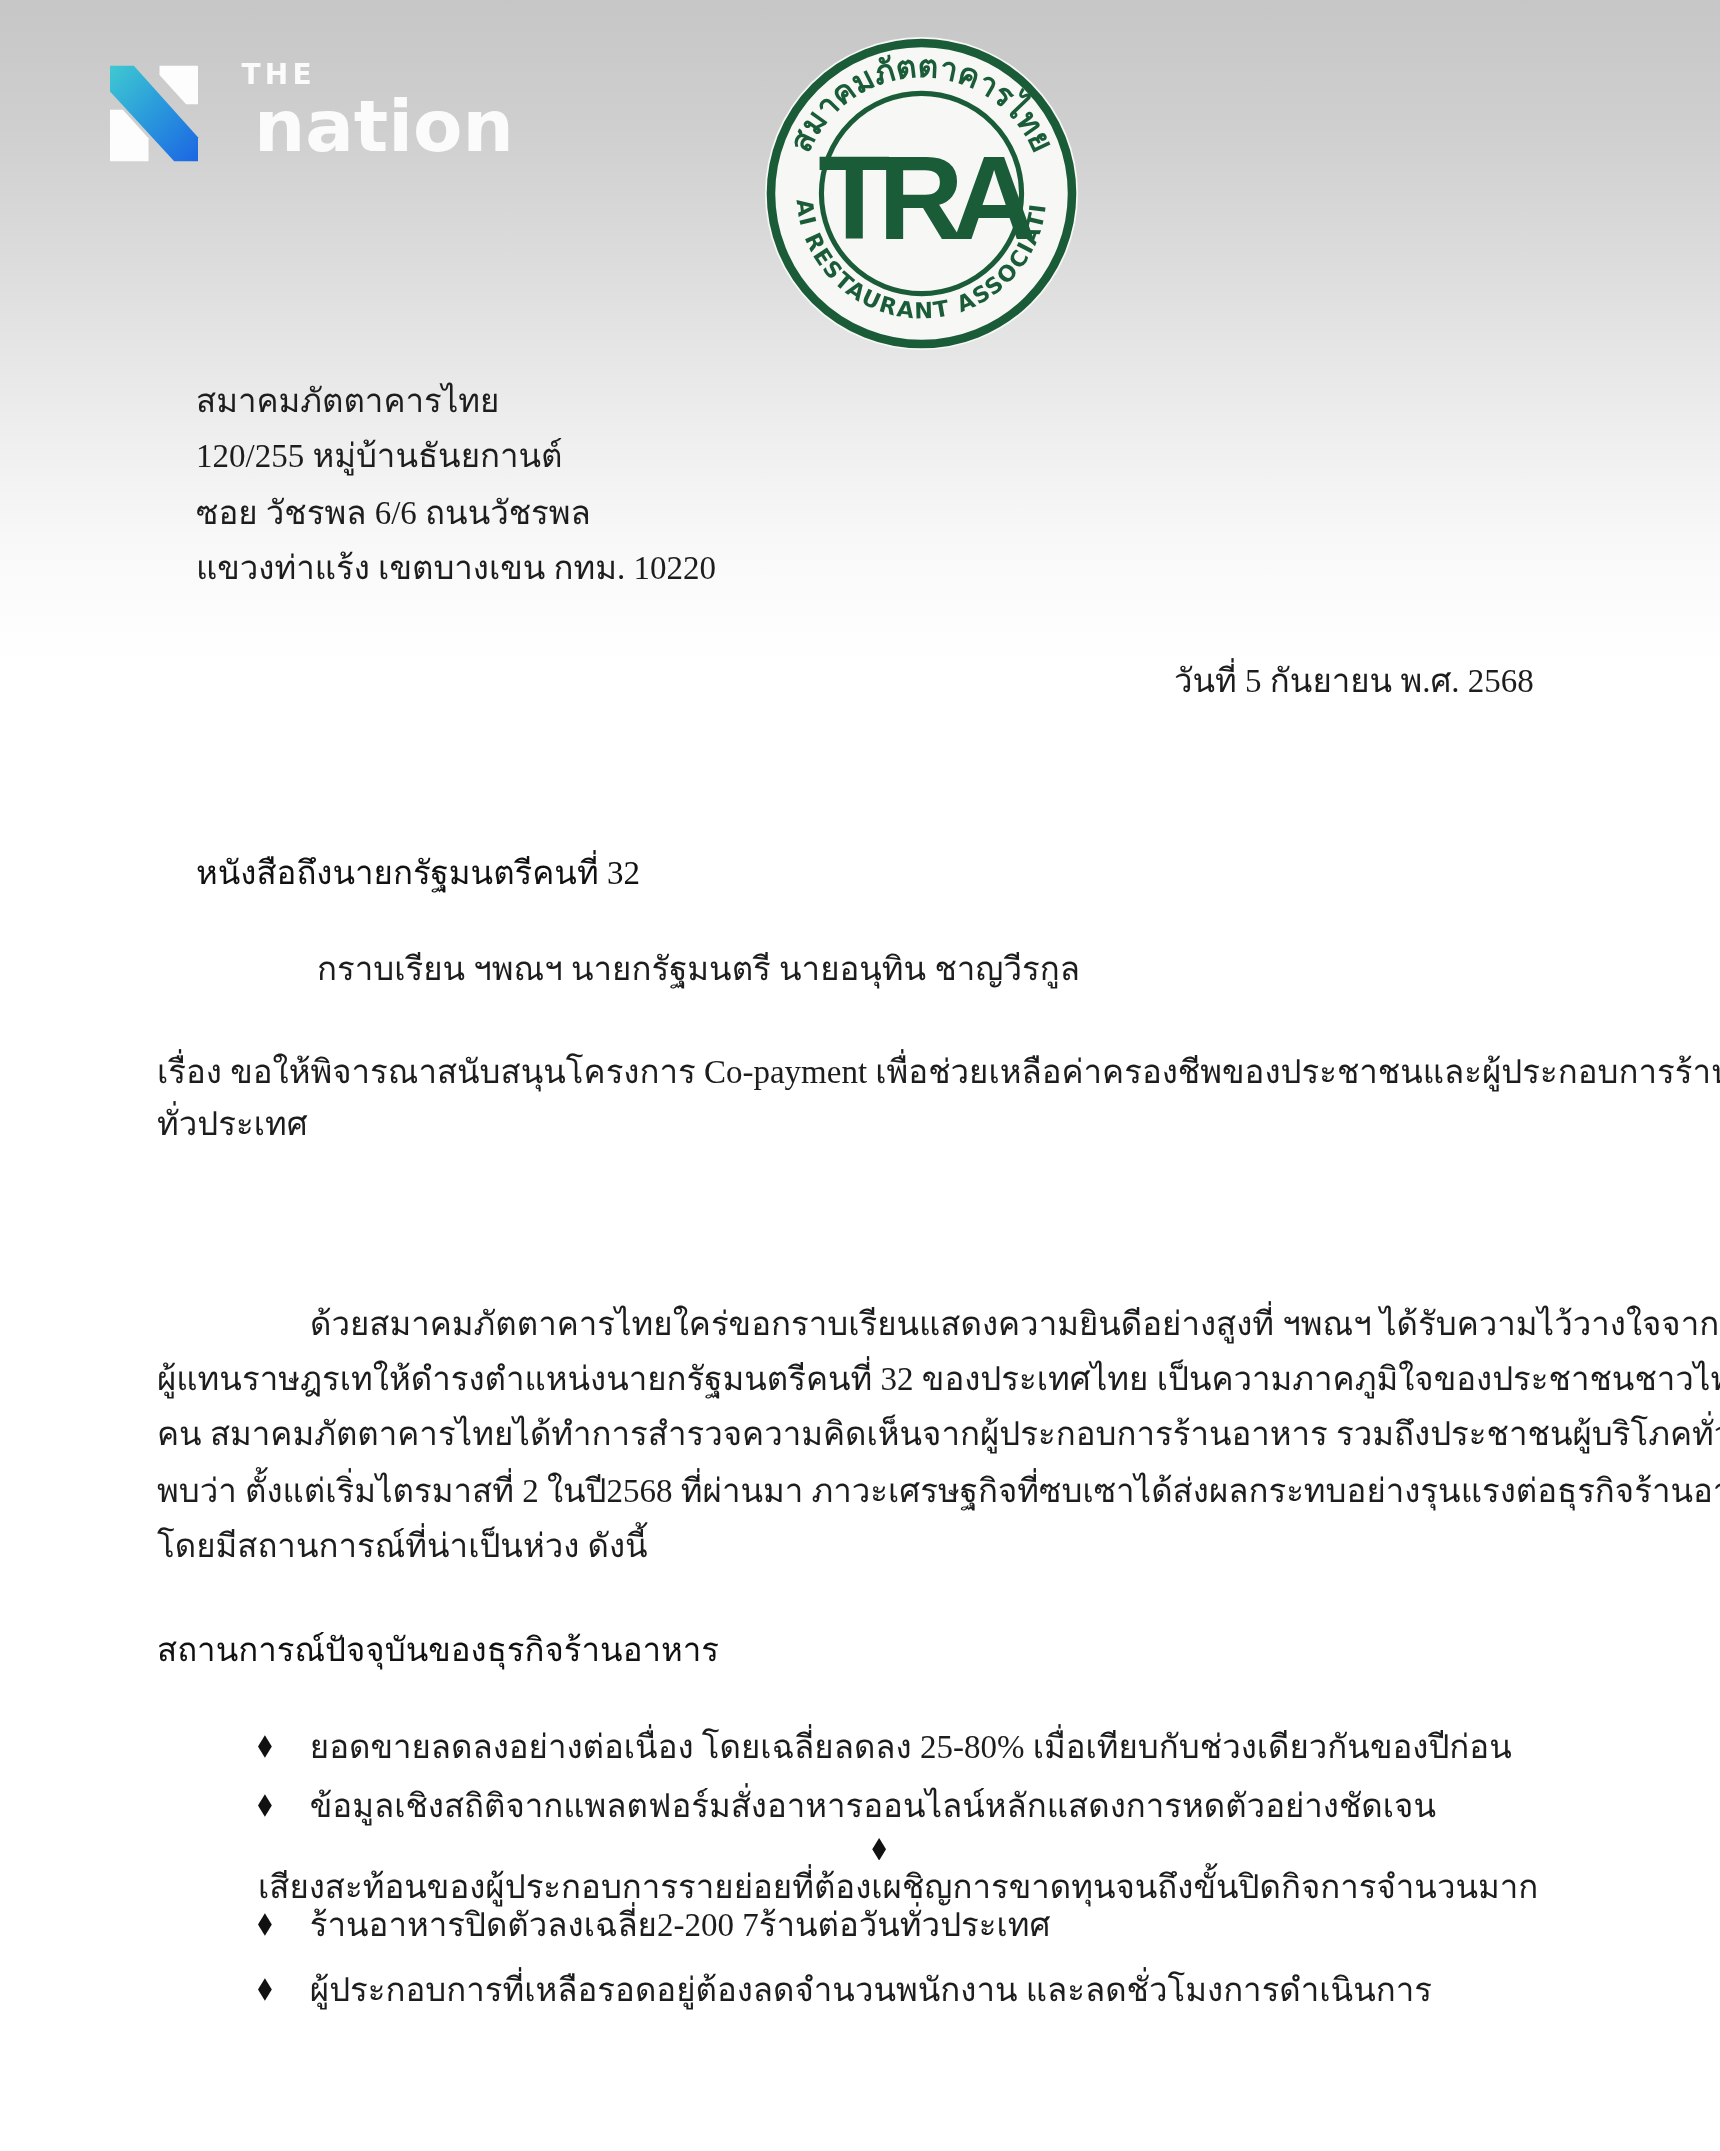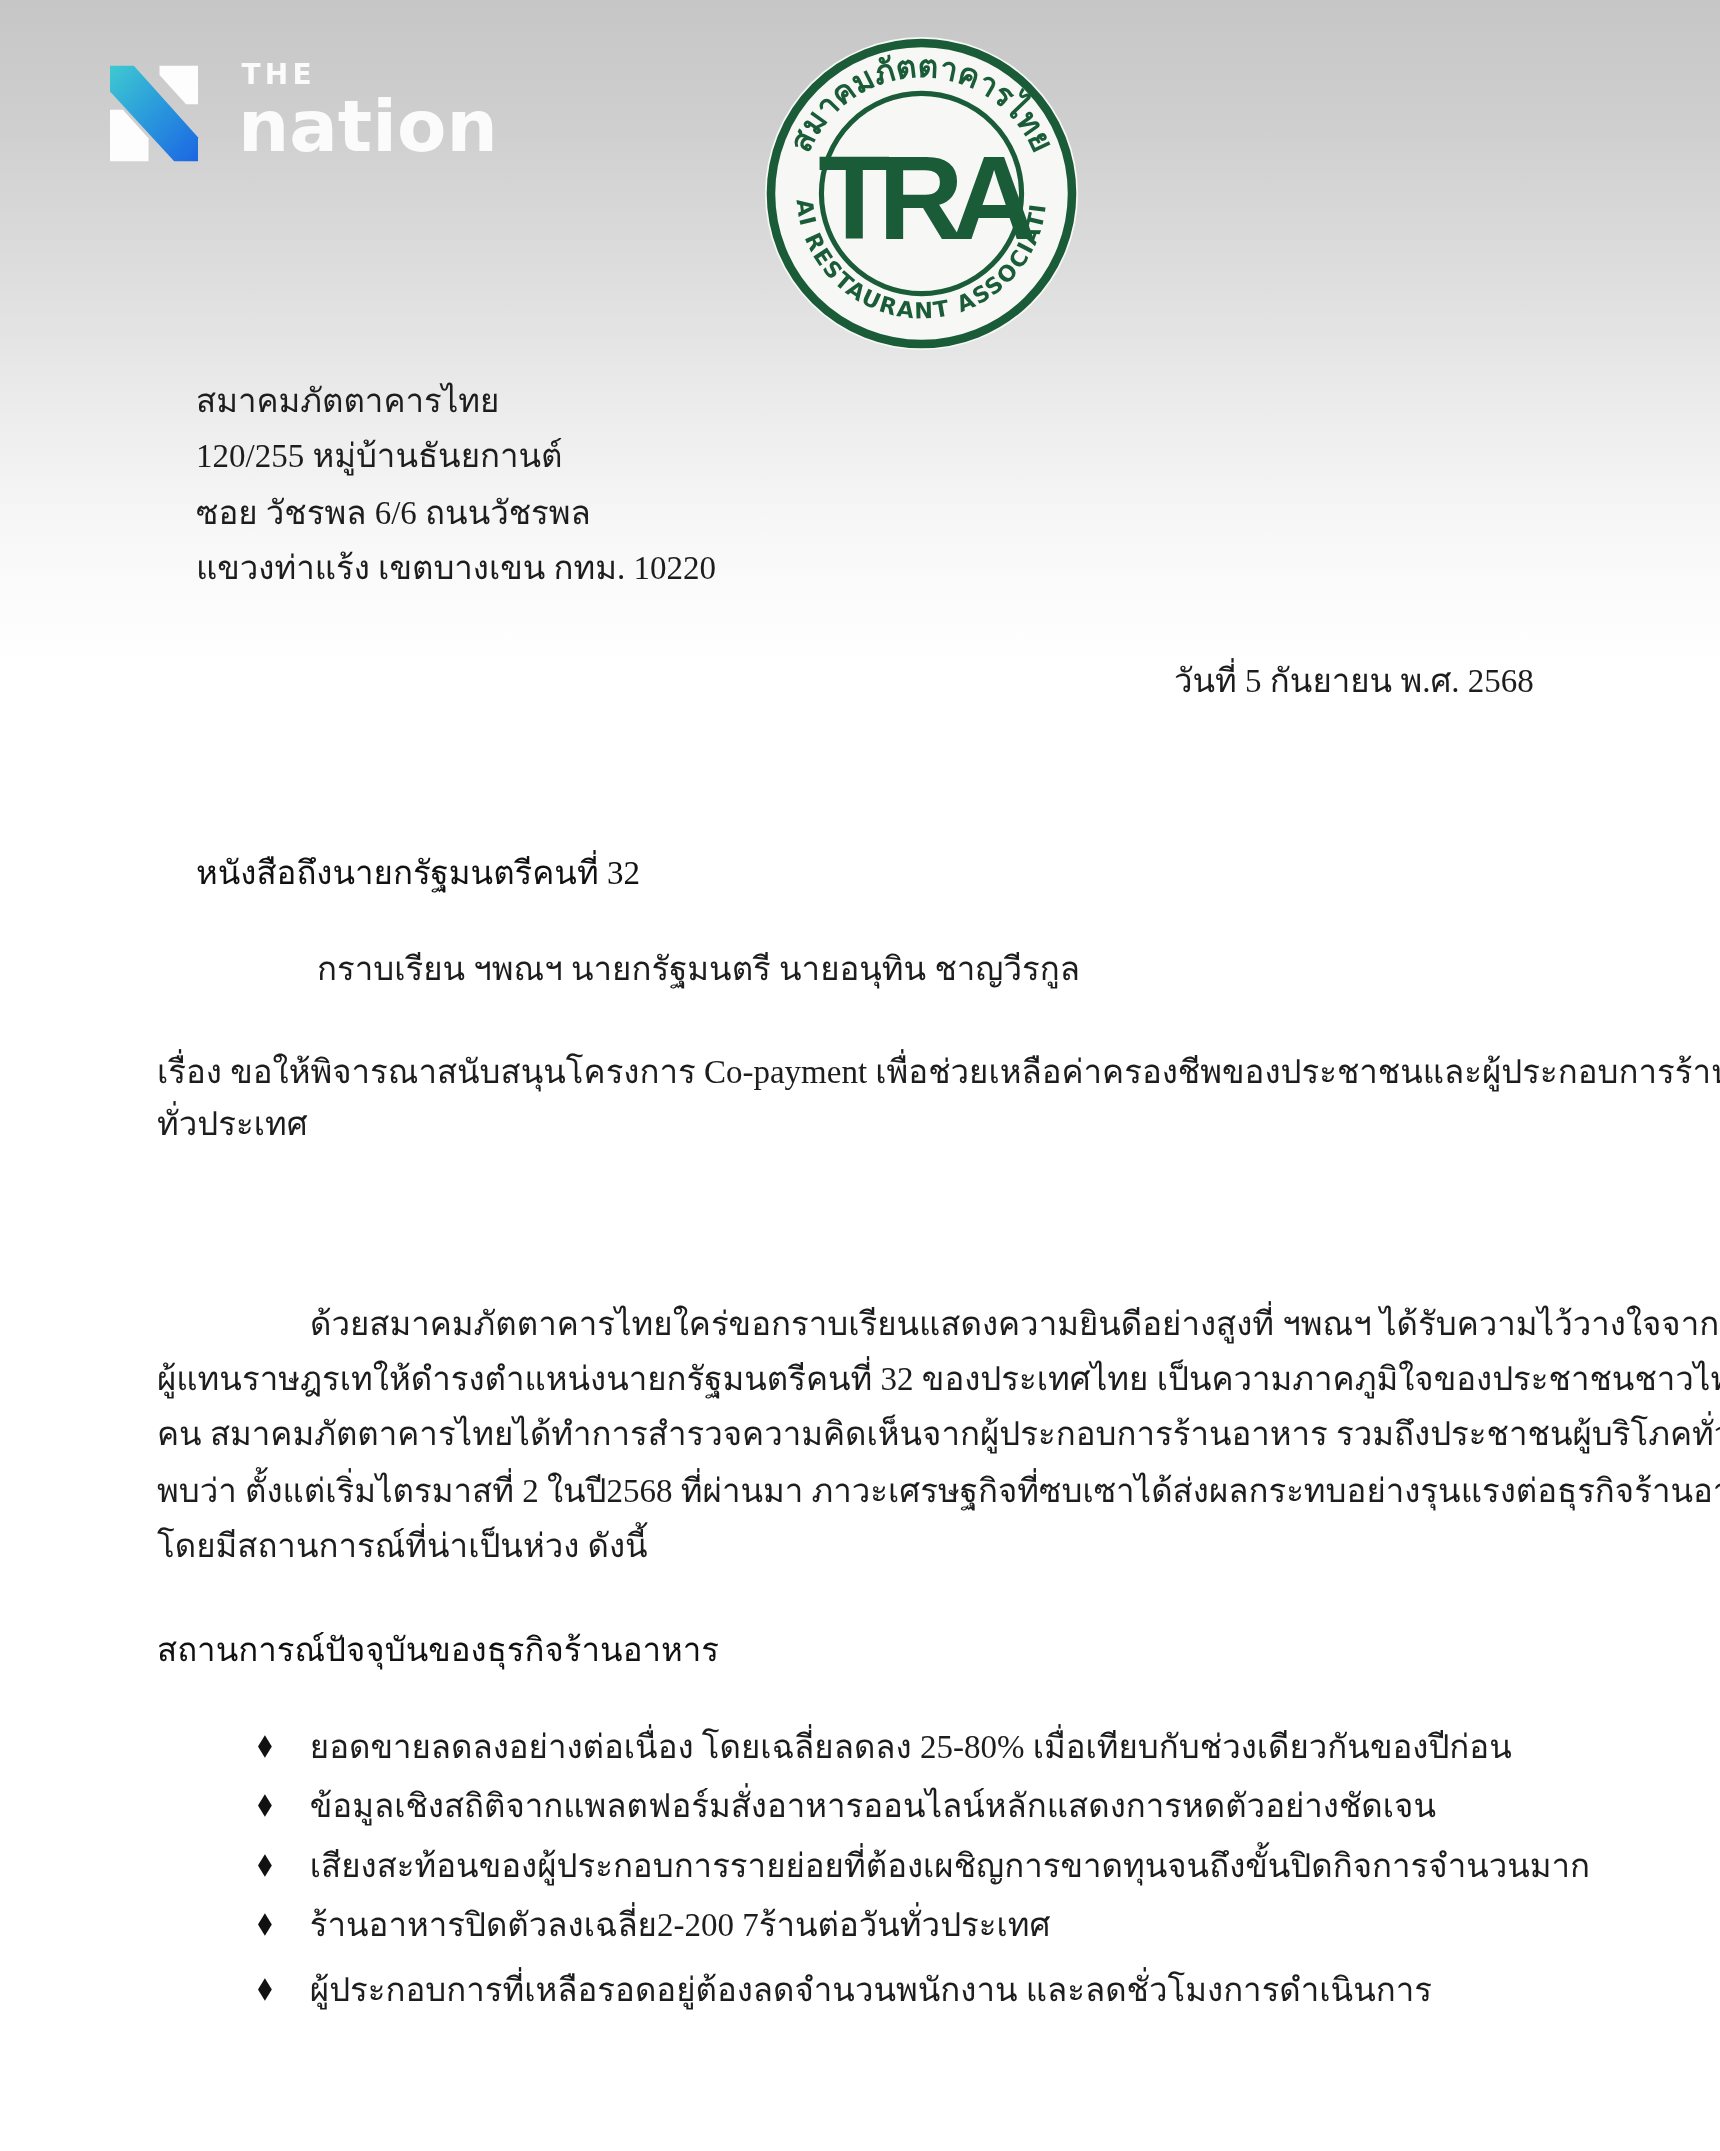--- a/index.html
+++ b/index.html
@@ -9,21 +9,21 @@
     overflow:hidden;
     background:linear-gradient(180deg,#c6c6c6 0%,#cfcfcf 6%,#dedede 13%,#ececec 19%,#f8f8f8 25%,#ffffff 31%,#ffffff 100%);
     font-family:"Liberation Serif","DejaVu Serif",serif;
     color:#1d1d1d;
   }
   
   .nation-logo{position:absolute;left:99px;top:53px;display:flex;align-items:flex-start;}
   .nation-mark{width:110px;height:110px;flex:0 0 auto;}
   .nation-words{margin-left:29px;color:#fdfdfd;font-family:"DejaVu Sans","Liberation Sans",sans-serif;opacity:.96;}
   .nation-the{font-size:28px;font-weight:bold;letter-spacing:4.3px;margin-top:5.2px;margin-left:3.4px;}
-  .nation-name{font-size:72px;font-weight:bold;letter-spacing:0px;line-height:1;margin-top:-1.7px;}
+  .nation-name{font-size:72px;font-weight:bold;letter-spacing:0px;line-height:1;margin-top:-1.7px;margin-left:16px;}
   
   .tra{position:absolute;left:759px;top:29px;width:325px;height:329px;}
   
   .line{position:absolute;height:55px;line-height:55px;font-size:33px;white-space:nowrap;}
   .indent{left:310px;}
   .bullet-row{position:absolute;left:258px;height:55px;display:flex;align-items:center;}
   .bullet-marker{width:13.8px;height:22.4px;background:#111;clip-path:polygon(50% 0,100% 50%,50% 100%,0 50%);margin-right:38px;flex:0 0 auto;}
   .bullet-text{font-size:33px;white-space:nowrap;}
   .hdr{color:#111;}
 </style>
@@ -89,21 +89,21 @@
   <div class="line hdr" style="left:157px;top:1623px;">สถานการณ์ปัจจุบันของธุรกิจร้านอาหาร</div>
 
   <div class="bullet-row" style="top:1719px;">
     <span class="bullet-marker"></span>
     <span class="bullet-text">ยอดขายลดลงอย่างต่อเนื่อง โดยเฉลี่ยลดลง 25-80% เมื่อเทียบกับช่วงเดียวกันของปีก่อน</span>
   </div>
   <div class="bullet-row" style="top:1778px;">
     <span class="bullet-marker"></span>
     <span class="bullet-text">ข้อมูลเชิงสถิติจากแพลตฟอร์มสั่งอาหารออนไลน์หลักแสดงการหดตัวอย่างชัดเจน</span>
   </div>
-  <div class="bullet-row" style="top:1838px;">
+  <div class="bullet-row" style="top:1838px;flex-direction:column;">
     <span class="bullet-marker"></span>
     <span class="bullet-text">เสียงสะท้อนของผู้ประกอบการรายย่อยที่ต้องเผชิญการขาดทุนจนถึงขั้นปิดกิจการจำนวนมาก</span>
   </div>
   <div class="bullet-row" style="top:1897px;">
     <span class="bullet-marker"></span>
     <span class="bullet-text">ร้านอาหารปิดตัวลงเฉลี่ย2-200 7ร้านต่อวันทั่วประเทศ</span>
   </div>
   <div class="bullet-row" style="top:1962px;">
     <span class="bullet-marker"></span>
     <span class="bullet-text">ผู้ประกอบการที่เหลือรอดอยู่ต้องลดจำนวนพนักงาน และลดชั่วโมงการดำเนินการ</span>

